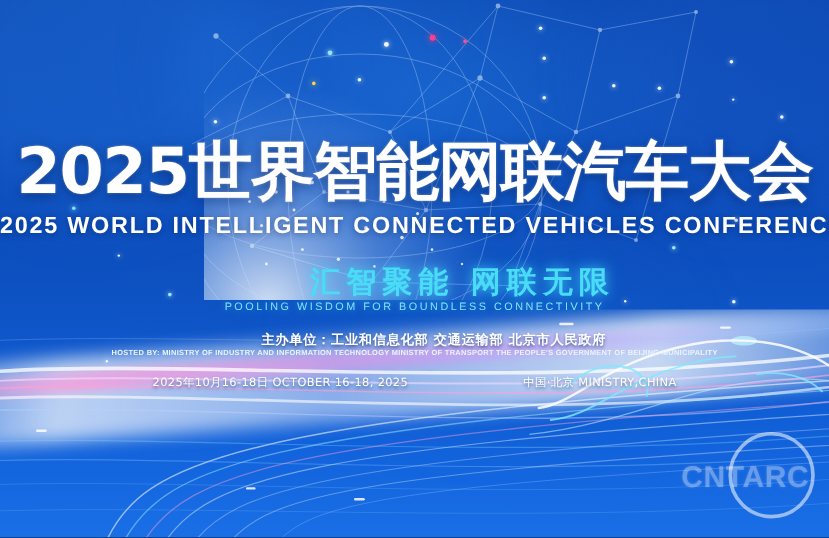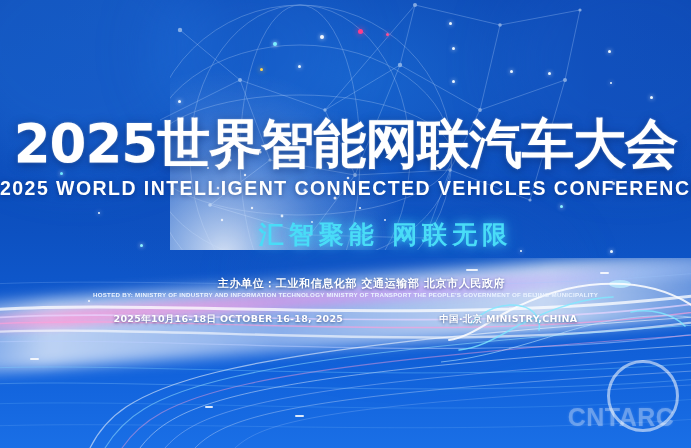--- a/index.html
+++ b/index.html
@@ -40,21 +40,21 @@
     background:linear-gradient(100deg, rgba(255,160,220,0) 0%, rgba(255,150,215,.75) 20%, rgba(205,150,245,.6) 55%, rgba(170,200,255,.4) 80%, rgba(255,255,255,0) 100%);
     filter:blur(4px);transform:rotate(-4.4deg);
   }
 
   
   #car{position:absolute;right:-10px;bottom:62px;width:260px;height:120px;opacity:.95;}
 
   
   #watermark{
     position:absolute;right:6px;bottom:16px;width:128px;height:68px;
-    display:flex;align-items:flex-end;justify-content:center;
+    display:flex;align-items:center;justify-content:center;
     opacity:.45;
   }
   #wm-ring{
     position:absolute;right:12px;bottom:16px;width:66px;height:66px;border-radius:50%;
     border:3px solid rgba(255,255,255,.55);
   }
   #wm-text{
     position:relative;color:rgba(255,255,255,.72);
     font-size:25px;font-weight:700;letter-spacing:.5px;
     font-family:"Liberation Sans",sans-serif;
@@ -115,21 +115,21 @@
     letter-spacing:.25px;
     white-space:nowrap;
   }
 
   #datebar{
     position:absolute;left:0;top:313px;width:691px;
     display:flex;justify-content:center;align-items:center;gap:96px;
   }
   .dateitem{
     font-family:"DejaVu Sans","Liberation Sans",sans-serif;
-    font-size:9.5px;font-weight:bold;color:#ffffff;
+    font-size:9.5px;font-weight:normal;color:#ffffff;
     letter-spacing:.3px;white-space:nowrap;
     text-shadow:0 1px 3px rgba(0,30,90,.6);
   }
 </style>
 </head>
 <body>
 
 <div id="poster">
 
   <div class="bgblob blob-a"></div>
@@ -292,20 +292,21 @@
   <div id="watermark">
     <span id="wm-text">CNTARC</span>
   </div>
 
   <div id="content">
 
     <div id="title-cn">2025世界智能网联汽车大会</div>
     <div id="title-en">2025 WORLD INTELLIGENT CONNECTED VEHICLES CONFERENCE</div>
 
     <div id="slogan-cn">汇智聚能  网联无限</div>
+    <div id="slogan-en">POOLING WISDOM FOR BOUNDLESS CONNECTIVITY</div>
 
     <div id="host-cn">主办单位：工业和信息化部   交通运输部   北京市人民政府</div>
     <div id="host-en">HOSTED BY: MINISTRY OF INDUSTRY AND INFORMATION TECHNOLOGY   MINISTRY OF TRANSPORT   THE PEOPLE'S GOVERNMENT OF BEIJING MUNICIPALITY</div>
 
     <div id="datebar">
       <span class="dateitem">2025年10月16-18日  OCTOBER 16-18, 2025</span>
       <span class="dateitem">中国·北京  MINISTRY,CHINA</span>
     </div>
 
   </div>

